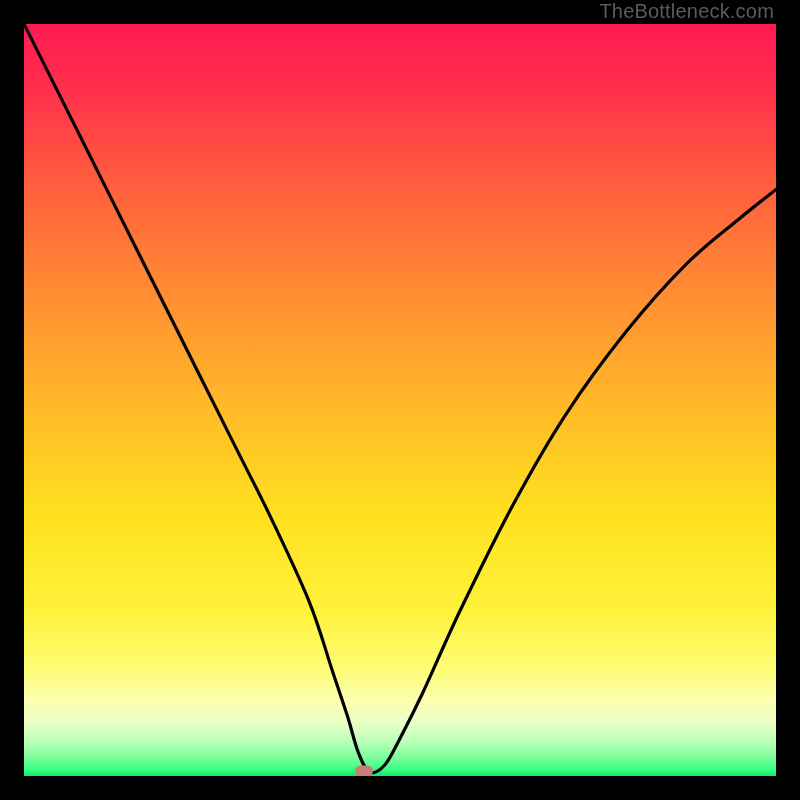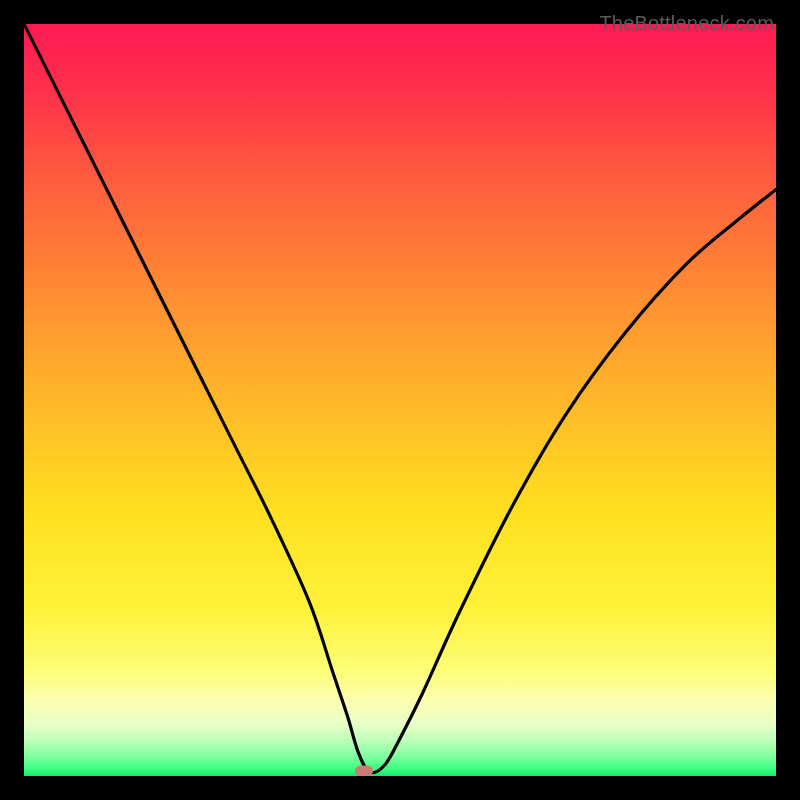--- a/index.html
+++ b/index.html
@@ -29,21 +29,21 @@
     inset: 0;
   }
   .curve-svg {
     position: absolute;
     inset: 0;
     width: 100%;
     height: 100%;
   }
   .watermark {
     position: absolute;
-    top: 12px;
+    top: 0;
     right: 26px;
     color: #5b5b5b;
     font-size: 20px;
     font-weight: 500;
     letter-spacing: 0.2px;
   }
   .marker {
     position: absolute;
     width: 18px;
     height: 11px;

